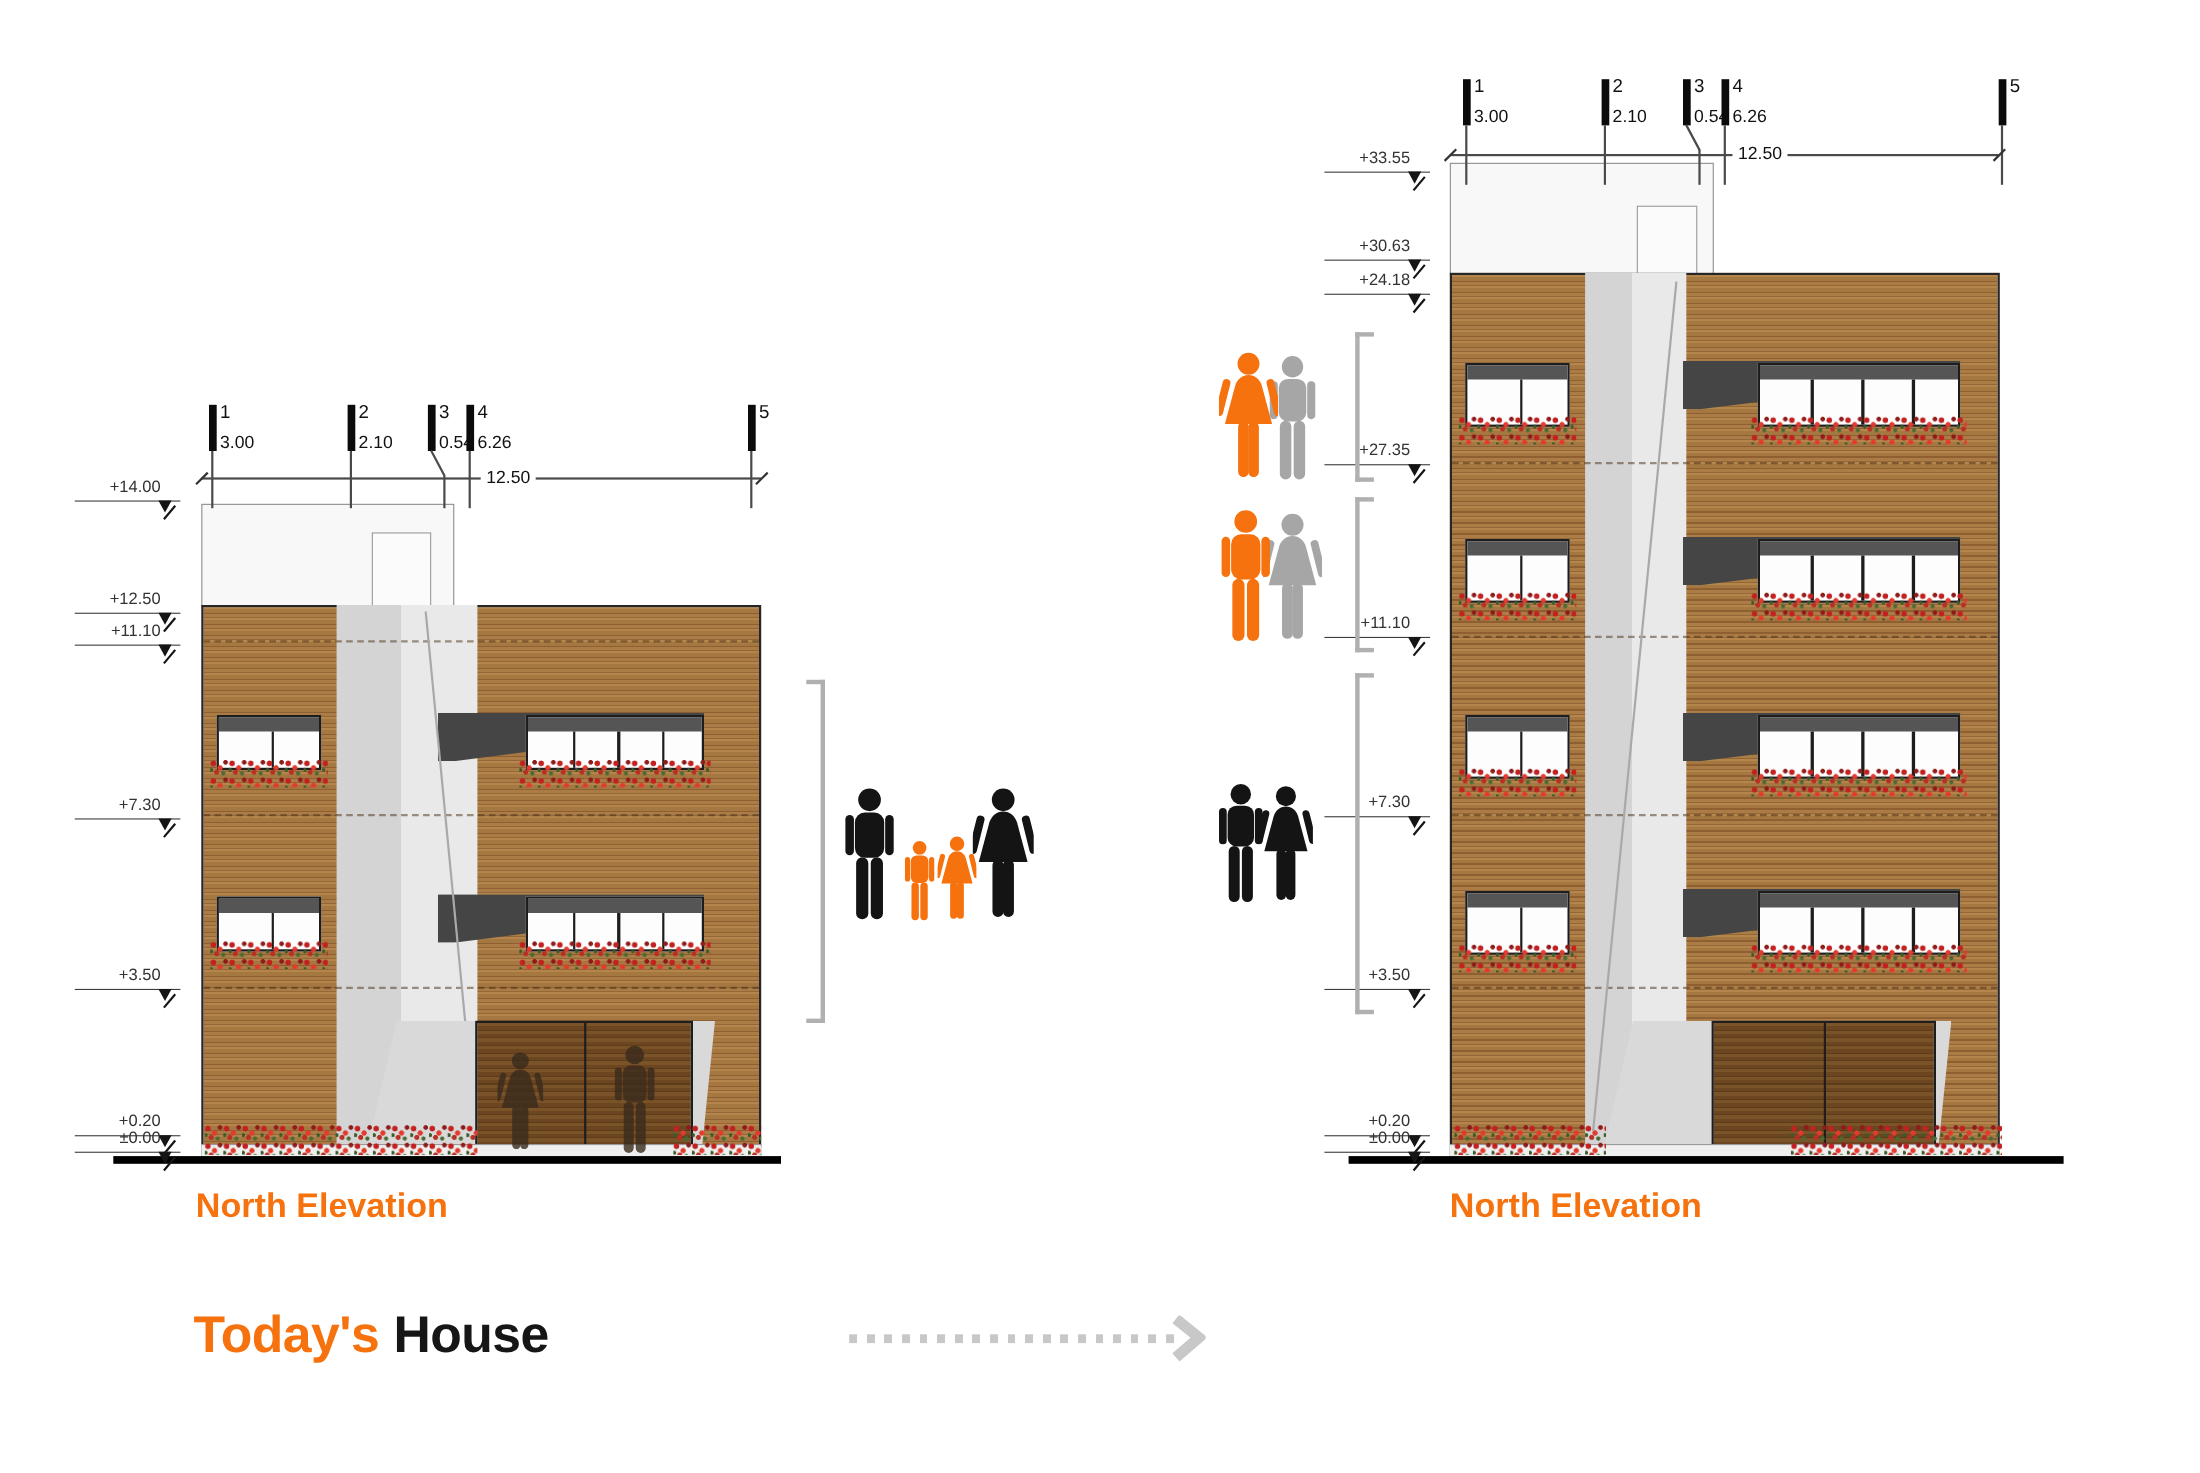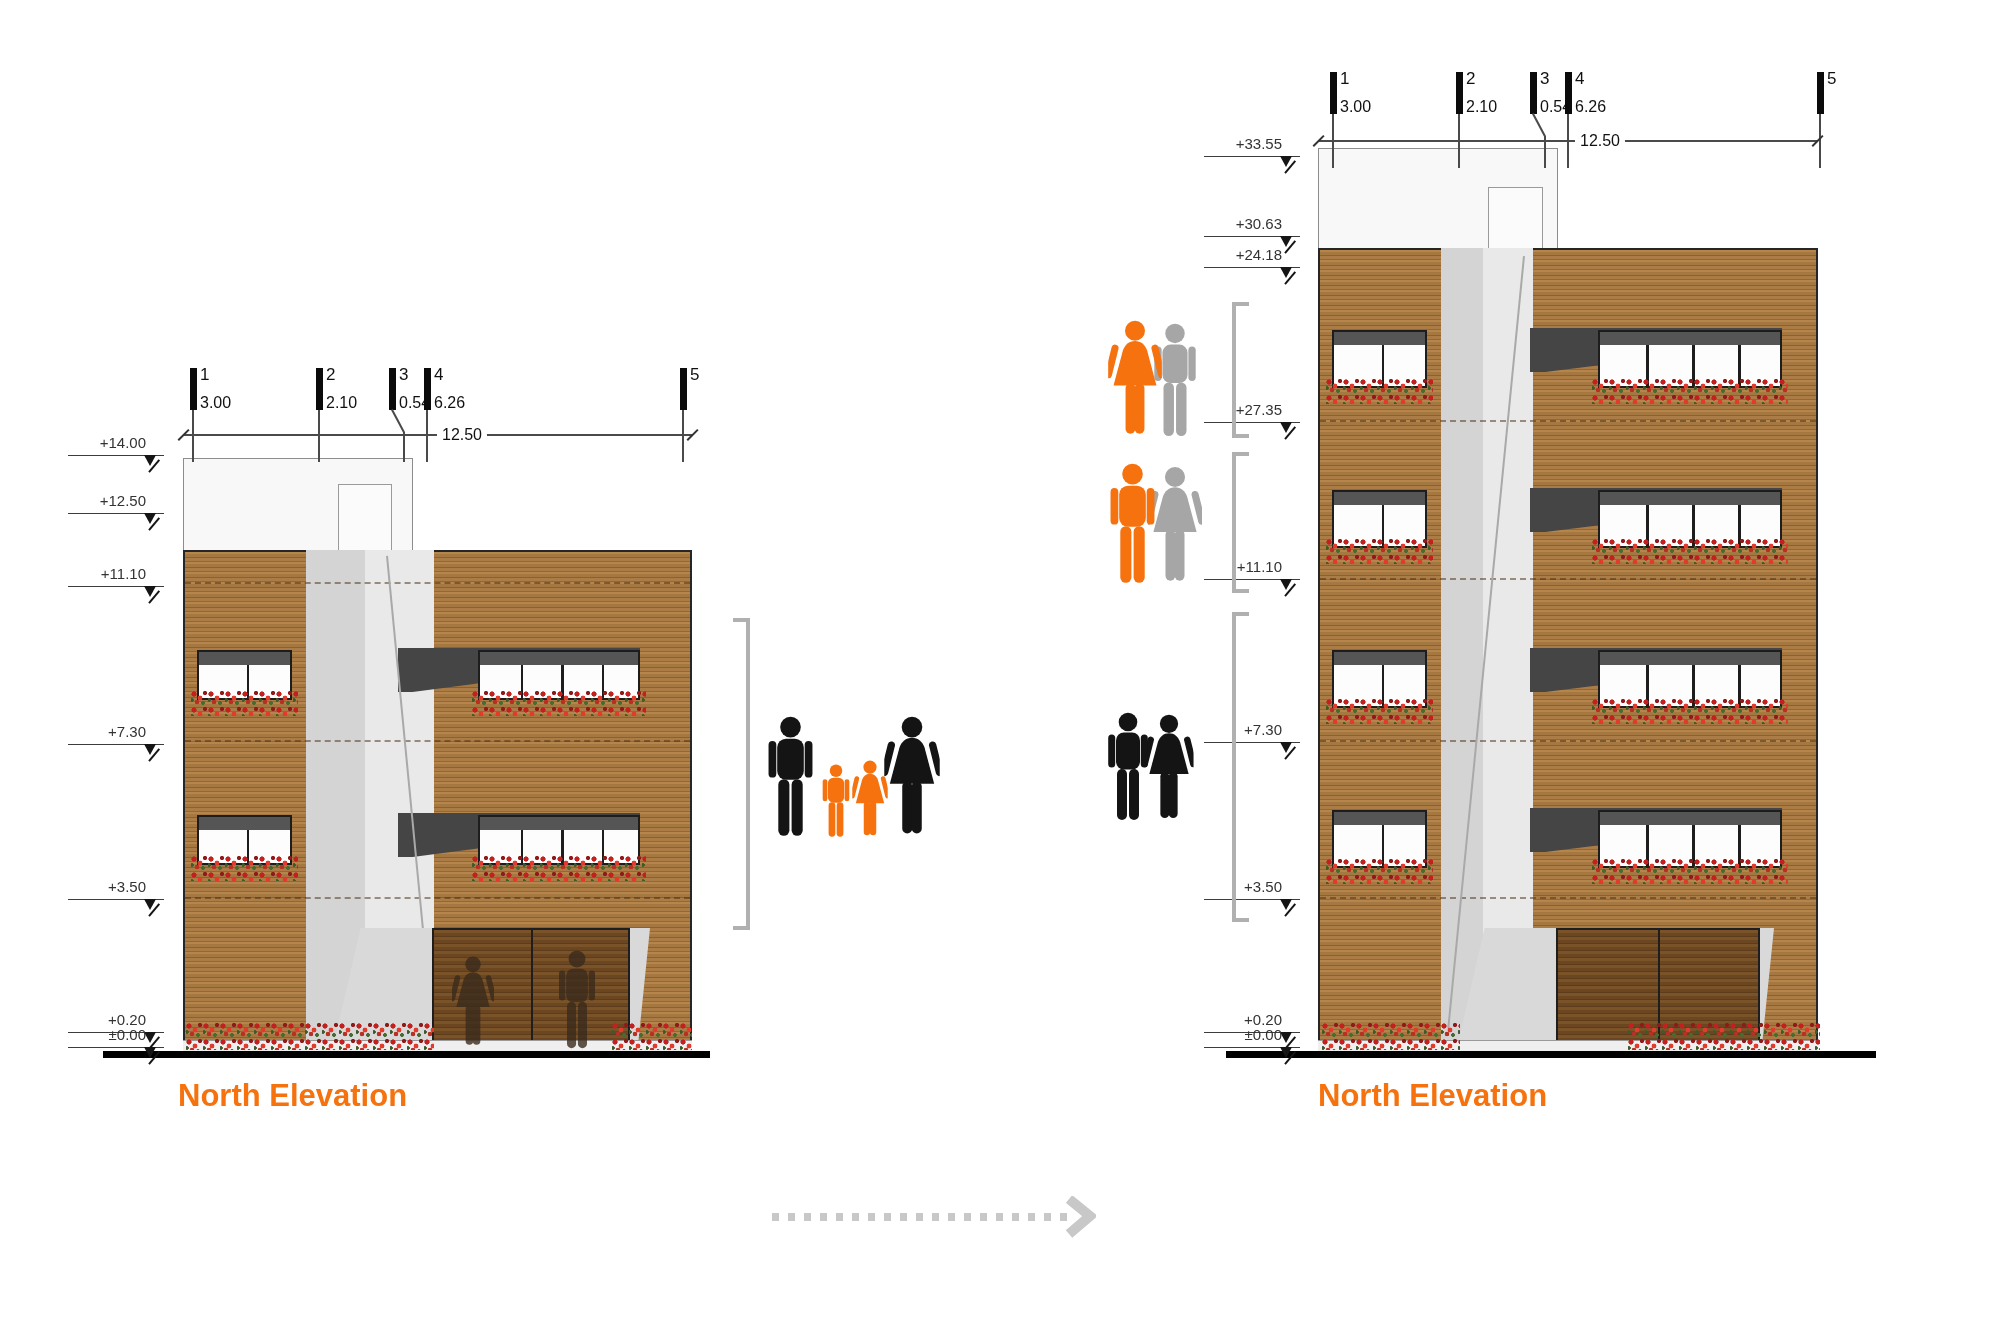--- a/index.html
+++ b/index.html
@@ -93,20 +93,23 @@
       <rect x="40" y="23" width="6.6" height="32" rx="3.3" transform="rotate(-14 43.3 25)"></rect>
       <rect x="16.2" y="59" width="9" height="47" rx="4.5"></rect>
       <rect x="24.8" y="59" width="9" height="47" rx="4.5"></rect>
     </symbol>
   </defs>
 </svg>
 
 <div id="canvas">
 
   <div class="abs north" id="t-ln" style="left: 178px; top: 1078px;">North Elevation</div>
+  <div class="abs bigtitle" id="t-lt" style="left: 176px; top: 1185px;">
+    <span class="o">Today's</span><span>House</span>
+  </div>
   <div class="abs north" id="t-rn" style="left: 1318px; top: 1078px;">North Elevation</div>
 
   <div class="abs arrow-dots" id="arrow-dots" style="left: 772px; top: 1213px; width: 296px;"></div>
   <svg class="abs arrow-head" id="arrow-head" width="30" height="42" viewBox="0 0 30 42" style="left: 1066px; top: 1196px;">
     <polyline points="3,3 24,20 3,38"></polyline>
   </svg>
 
 <div class="abs parapet" style="left: 183px; top: 458px; width: 230px; height: 94px;"></div>
     <div class="abs pdoor" style="left: 338px; top: 484px; width: 54px; height: 68px;"></div>
     <div class="abs wood" style="left: 183px; top: 550px; width: 509px; height: 502px;"></div>
@@ -214,21 +217,21 @@
     <div class="abs flowers" style="left: 1628px; top: 1022px; width: 192px; height: 28px;"></div>
     <div class="abs ground" style="left: 103px; top: 1051px; width: 607px; height: 7px;"></div>
     <div class="abs ground" style="left: 1226px; top: 1051px; width: 650px; height: 7px;"></div>
     <svg class="person" viewBox="0 0 50 110" preserveAspectRatio="xMidYMax meet" style="left:452px;top:956px;width:42px;height:92px;fill:#3A2B1C;opacity:.8;position:absolute;">
       <use href="#sym-woman"></use>
     </svg>
     <svg class="person" viewBox="0 0 44 110" preserveAspectRatio="xMidYMax meet" style="left:556px;top:950px;width:42px;height:100px;fill:#3A2B1C;opacity:.8;position:absolute;">
       <use href="#sym-man"></use>
     </svg>
     <div class="abs level" style="left: 68px; top: 434px;">+14.00</div>
-    <div class="abs level" style="left: 68px; top: 492px; text-align: right;">+12.50</div>
+    <div class="abs level" style="left: 68px; top: 536px; text-align: right;">+12.50</div>
     <div class="abs level" style="left: 68px; top: 565px;">+11.10</div>
     <div class="abs level" style="left: 68px; top: 723px;">+7.30</div>
     <div class="abs level" style="left: 68px; top: 878px;">+3.50</div>
     <div class="abs level" style="left: 68px; top: 1011px;">+0.20</div>
     <div class="abs level" style="left: 68px; top: 1026px;">±0.00</div>
     <div class="abs level" style="left: 1204px; top: 135px;">+33.55</div>
     <div class="abs level" style="left: 1204px; top: 215px;">+30.63</div>
     <div class="abs level" style="left: 1204px; top: 246px;">+24.18</div>
     <div class="abs level" style="left: 1204px; top: 401px;">+27.35</div>
     <div class="abs level" style="left: 1204px; top: 558px;">+11.10</div>

